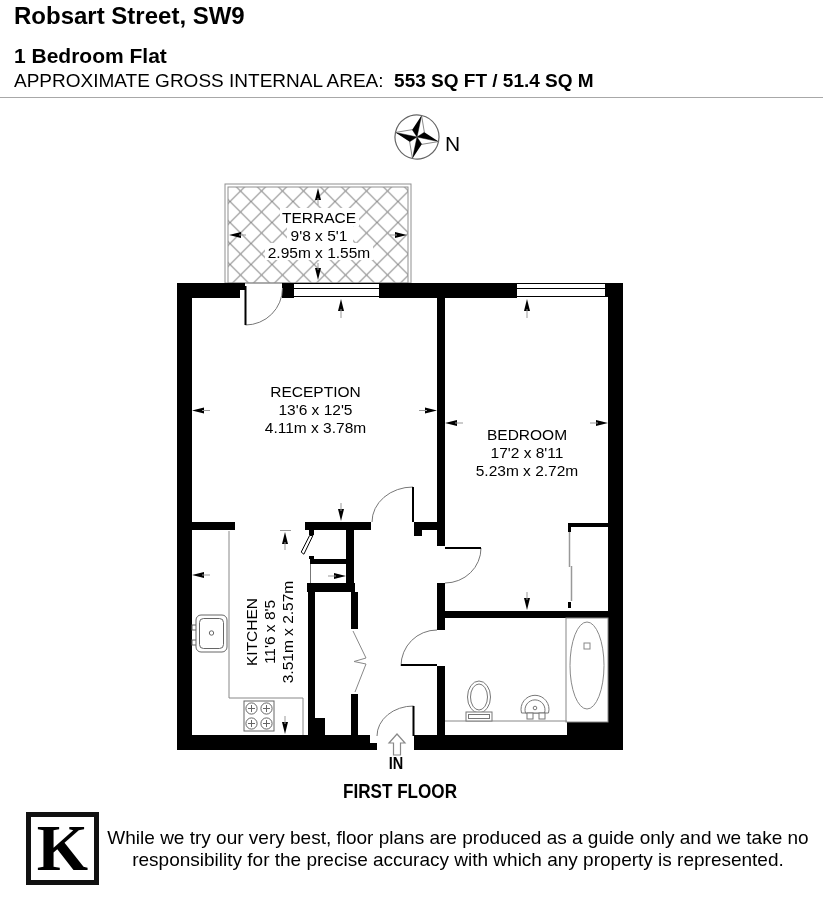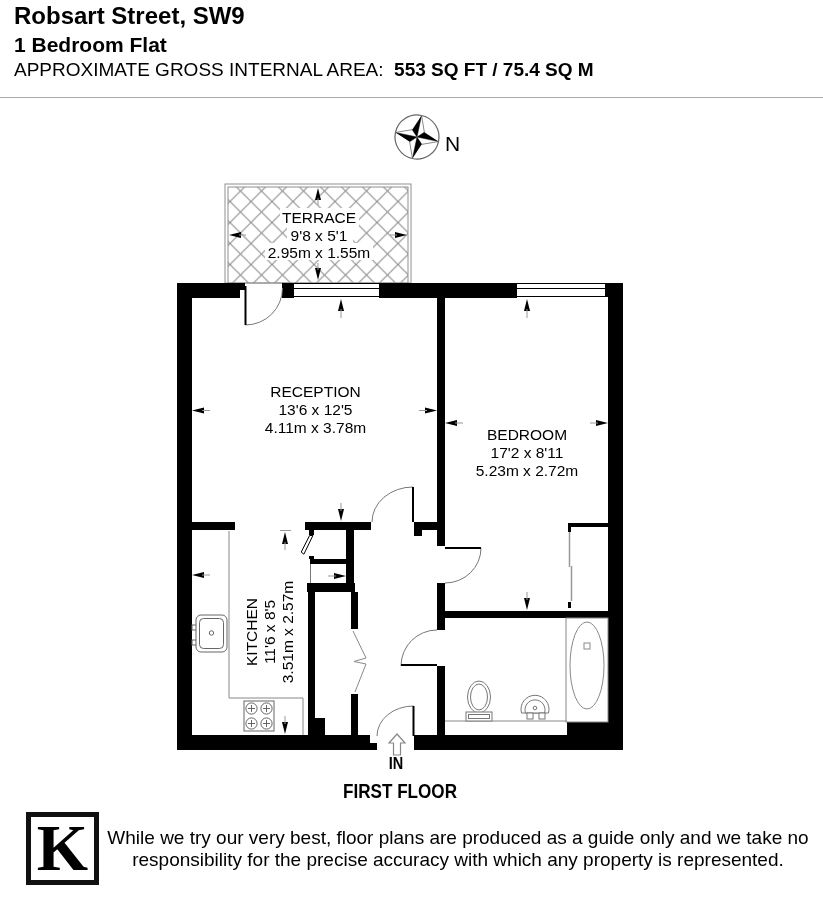--- a/index.html
+++ b/index.html
@@ -1,34 +1,34 @@
 <!DOCTYPE html>
 <html><head>
 <meta charset="utf-8">
 <style>
   html,body{margin:0;padding:0;background:#fff;}
   body{width:823px;height:900px;position:relative;font-family:"Liberation Sans",sans-serif;color:#000;transform:translateZ(0);}
   .hdr{position:absolute;left:14px;top:0;}
   .h1{font-size:24px;font-weight:bold;line-height:28px;margin-top:2px;}
-  .h2{font-size:21px;font-weight:bold;line-height:24px;margin-top:3px;}
+  .h2{font-size:21px;font-weight:bold;line-height:24px;margin-top:14px;}
   .h3{font-size:19px;font-weight:normal;margin-top:2px;}
   .h3 b{font-weight:bold;}
   .rule{position:absolute;left:0;top:97px;width:823px;height:1px;background:#a8a8a8;}
   svg{position:absolute;left:0;top:0;transform:translateZ(0);}
   .foot{position:absolute;left:0;top:805px;width:823px;}
   .klogo{position:absolute;left:26px;top:7px;width:63px;height:63px;border:5px solid #111;text-align:center;}
   .klogo span{font-family:"Liberation Serif",serif;font-weight:bold;font-size:66px;line-height:62px;}
   .disc{position:absolute;left:52px;top:22px;width:812px;text-align:center;font-size:19px;line-height:22px;}
 </style>
 </head>
 <body>
 <div class="hdr">
   <div class="h1">Robsart Street, SW9</div>
   <div class="h2">1 Bedroom Flat</div>
-  <div class="h3">APPROXIMATE GROSS INTERNAL AREA:&nbsp;&nbsp;<b>553 SQ FT / 75.4 SQ M</b></div>
+  <div class="h3">APPROXIMATE GROSS INTERNAL AREA:&nbsp;&nbsp;<b>553 SQ FT / 51.4 SQ M</b></div>
 </div>
 <div class="rule"></div>
 <svg width="823" height="805" viewBox="0 0 823 805">
 
   <g transform="translate(417,137) rotate(12)">
     <circle cx="0" cy="0" r="22" fill="none" stroke="#666" stroke-width="1.2"></circle>
     <polygon points="-6.2,-6.2 6.2,-6.2 6.2,6.2 -6.2,6.2" fill="none" stroke="#999" stroke-width="0.8"></polygon>
     <polygon points="0,-22 6.2,-6.2 0,0" fill="#fff" stroke="#777" stroke-width="0.8"></polygon>
     <polygon points="22,0 6.2,6.2 0,0" fill="#fff" stroke="#777" stroke-width="0.8"></polygon>
     <polygon points="0,22 -6.2,6.2 0,0" fill="#fff" stroke="#777" stroke-width="0.8"></polygon>

